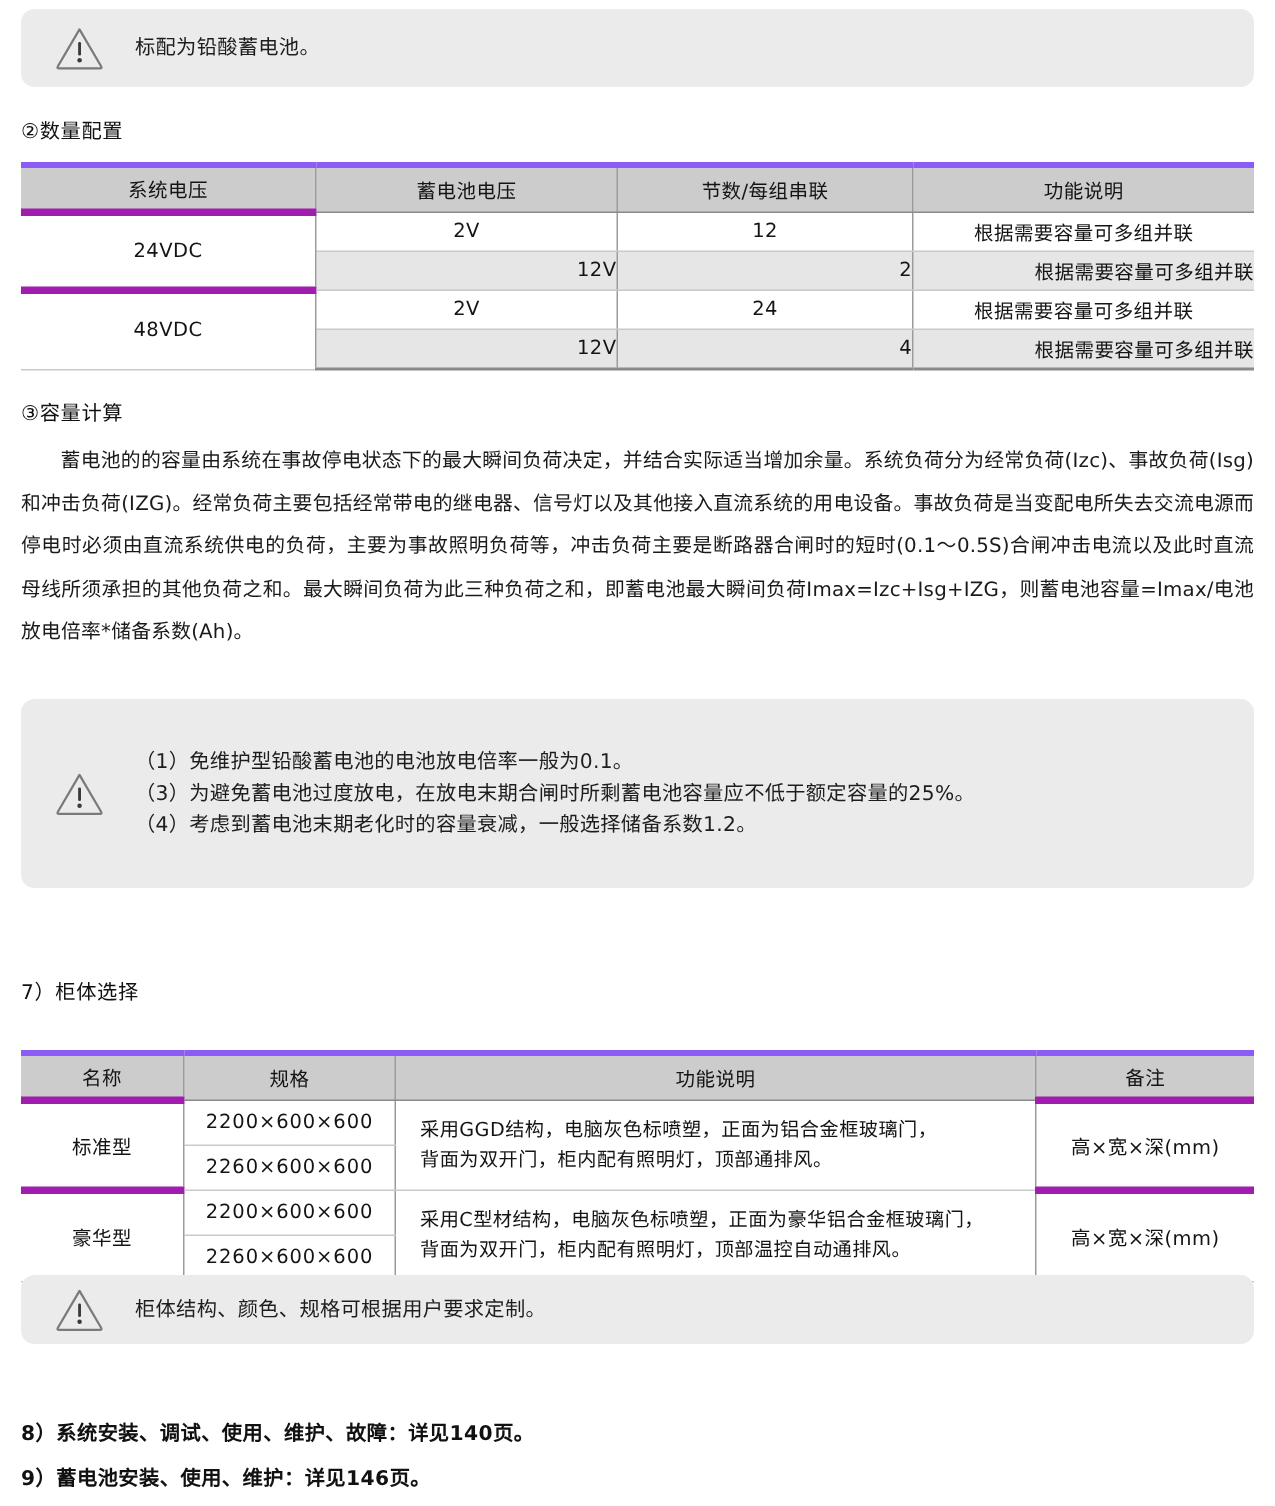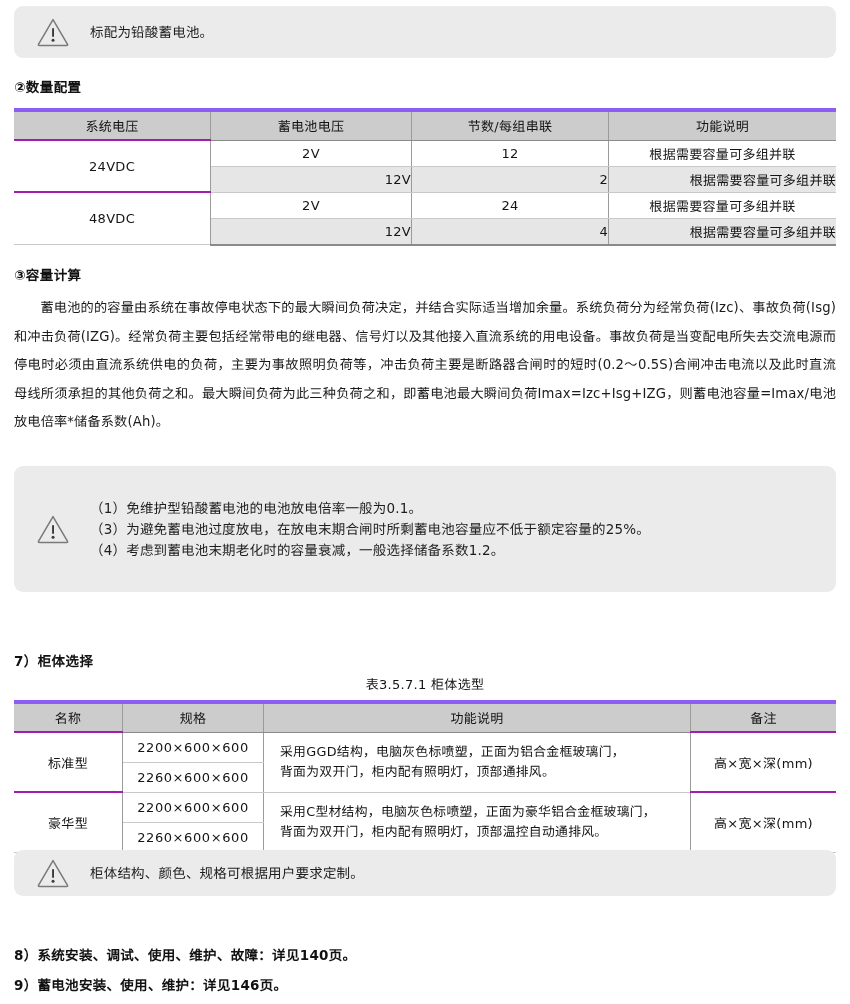--- a/index.html
+++ b/index.html
@@ -63,21 +63,21 @@
     color: #1d1d1d;
     letter-spacing: 0.2px;
     white-space: nowrap;
   }
 
   
   .heading {
     position: absolute;
     left: 14px;
     font-size: 13.5px;
-    font-weight: bold;
+    font-weight: normal;
     color: #111111;
     letter-spacing: 0.4px;
     white-space: nowrap;
   }
   .heading.h-qty   { top: 76px; }
   .heading.h-cap   { top: 264px; }
   .heading.h-cab   { top: 650px; }
 
   
   .para {
@@ -123,21 +123,21 @@
     border-top: 4px solid #8b5cf6;
     border-bottom: 1px solid #8a8a8a;
   }
   .tbl tbody td { height: 25px; }
   .tbl tr.shaded td { background: #e6e6e6; text-align: right; }
   .tbl .edge-left  { border-left: none; }
   .tbl .edge-right { border-right: none; }
   .tbl tbody tr:last-child td { border-bottom: 2px solid #8a8a8a; }
 
   .tbl td.merged {
-    border-top: 2px solid #a21caf;
+    border-top: 5px solid #a21caf;
     border-bottom: 1px solid #c9c9c9;
     background: #ffffff;
   }
 
   .cab-table tbody td { height: 29px; }
   .cab-table td.desc {
     text-align: left;
     padding: 2px 0 2px 16px;
     line-height: 20px;
     font-size: 12.8px;
@@ -213,37 +213,36 @@
       </tr>
       <tr class="shaded">
         <td>12V</td>
         <td>4</td>
         <td class="edge-right">根据需要容量可多组并联</td>
       </tr>
     </tbody>
   </table>
 
   <div class="heading h-cap">③容量计算</div>
-  <div class="para">蓄电池的的容量由系统在事故停电状态下的最大瞬间负荷决定，并结合实际适当增加余量。系统负荷分为经常负荷(Izc)、事故负荷(Isg)和冲击负荷(IZG)。经常负荷主要包括经常带电的继电器、信号灯以及其他接入直流系统的用电设备。事故负荷是当变配电所失去交流电源而停电时必须由直流系统供电的负荷，主要为事故照明负荷等，冲击负荷主要是断路器合闸时的短时(0.2～0.5S)合闸冲击电流以及此时直流母线所须承担的其他负荷之和。最大瞬间负荷为此三种负荷之和，即蓄电池最大瞬间负荷Imax=Izc+Isg+IZG，则蓄电池容量=Imax/电池放电倍率*储备系数(Ah)。</div>
+  <div class="para">蓄电池的的容量由系统在事故停电状态下的最大瞬间负荷决定，并结合实际适当增加余量。系统负荷分为经常负荷(Izc)、事故负荷(Isg)和冲击负荷(IZG)。经常负荷主要包括经常带电的继电器、信号灯以及其他接入直流系统的用电设备。事故负荷是当变配电所失去交流电源而停电时必须由直流系统供电的负荷，主要为事故照明负荷等，冲击负荷主要是断路器合闸时的短时(0.1～0.5S)合闸冲击电流以及此时直流母线所须承担的其他负荷之和。最大瞬间负荷为此三种负荷之和，即蓄电池最大瞬间负荷Imax=Izc+Isg+IZG，则蓄电池容量=Imax/电池放电倍率*储备系数(Ah)。</div>
 
   <div class="notice calc-notice">
     <svg class="warn-icon" viewBox="0 0 34 30">
       <path d="M17 2.6 L31.4 27.2 Q32.2 28.6 30.6 28.6 L3.4 28.6 Q1.8 28.6 2.6 27.2 Z" fill="none" stroke="#7a7a7a" stroke-width="1.5" stroke-linejoin="round"></path>
       <rect x="16.1" y="11" width="1.9" height="9" rx="0.9" fill="#3a3a3a"></rect>
       <circle cx="17.05" cy="23.2" r="1.5" fill="#3a3a3a"></circle>
     </svg>
     <div class="notice-lines">
       <div class="nl">（1）免维护型铅酸蓄电池的电池放电倍率一般为0.1。</div>
       <div class="nl">（3）为避免蓄电池过度放电，在放电末期合闸时所剩蓄电池容量应不低于额定容量的25%。</div>
       <div class="nl">（4）考虑到蓄电池末期老化时的容量衰减，一般选择储备系数1.2。</div>
     </div>
   </div>
 
   <div class="heading h-cab">7）柜体选择</div>
-  <div class="tbl-caption">表3.5.7.1 柜体选型</div>
 
   <table class="tbl cab-table">
     <thead>
       <tr>
         <th class="edge-left" style="width:108px">名称</th>
         <th style="width:140px">规格</th>
         <th style="width:426px">功能说明</th>
         <th class="edge-right">备注</th>
       </tr>
     </thead>

